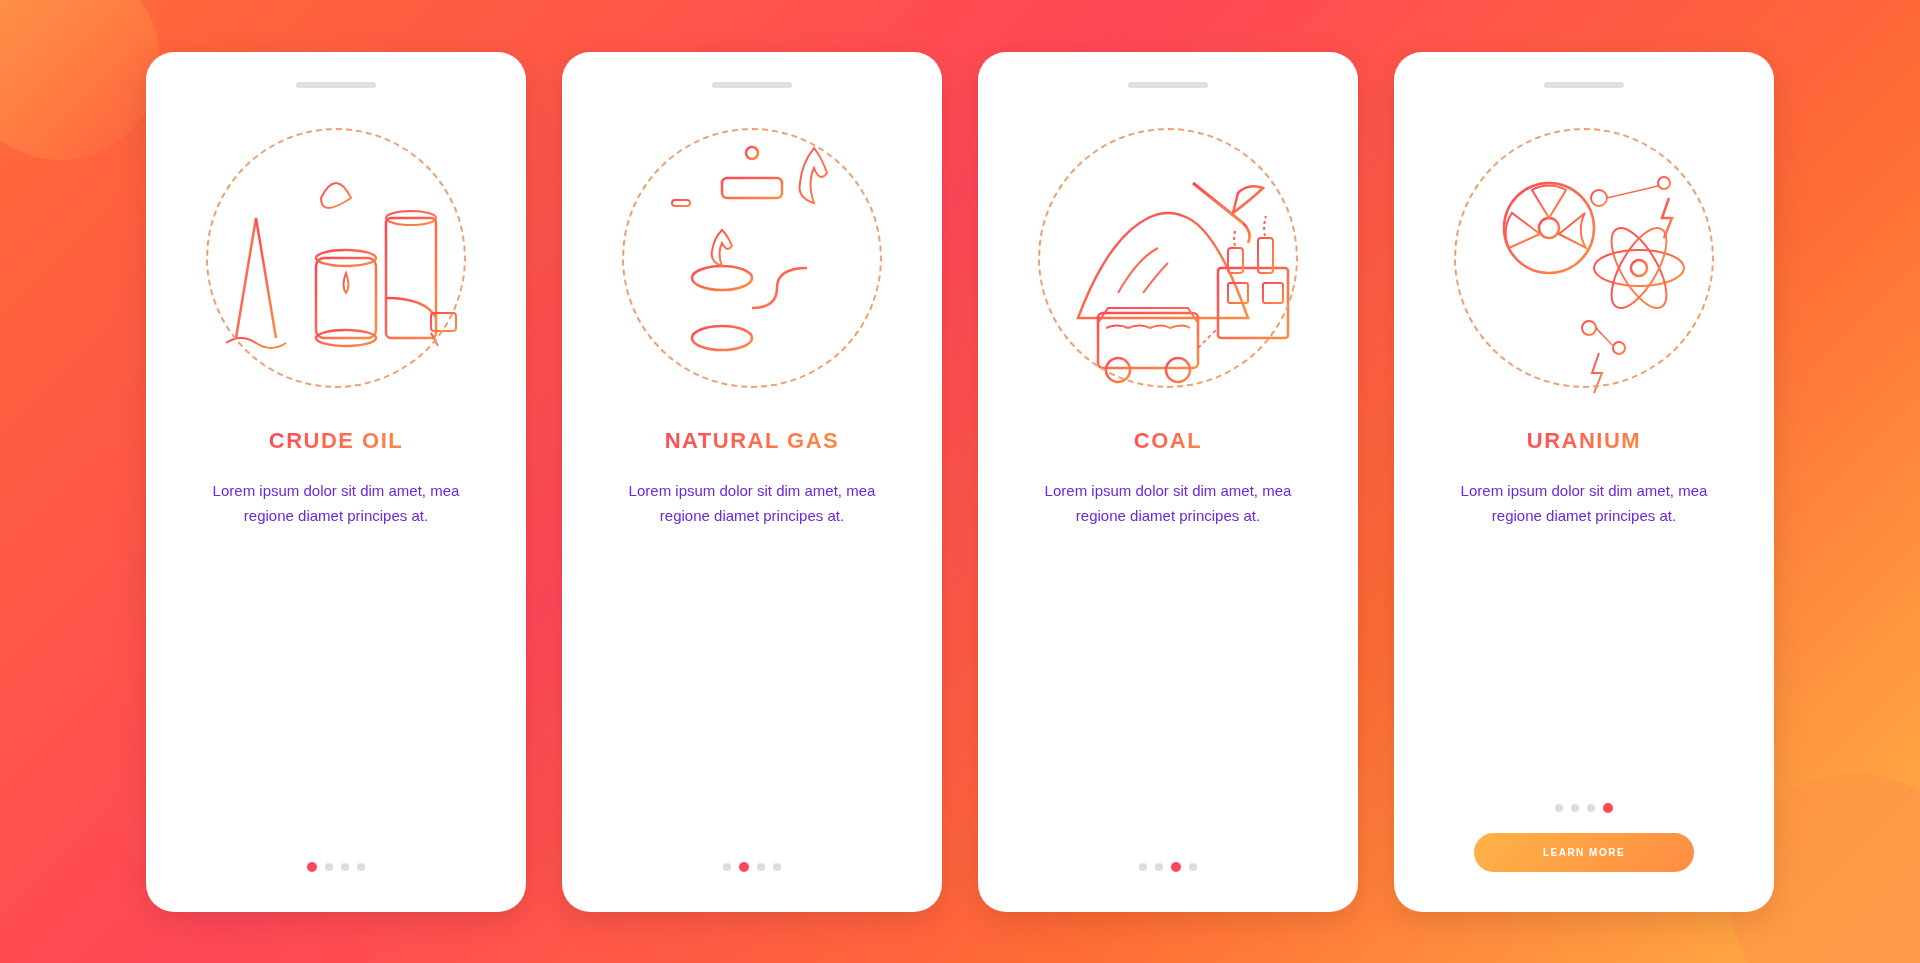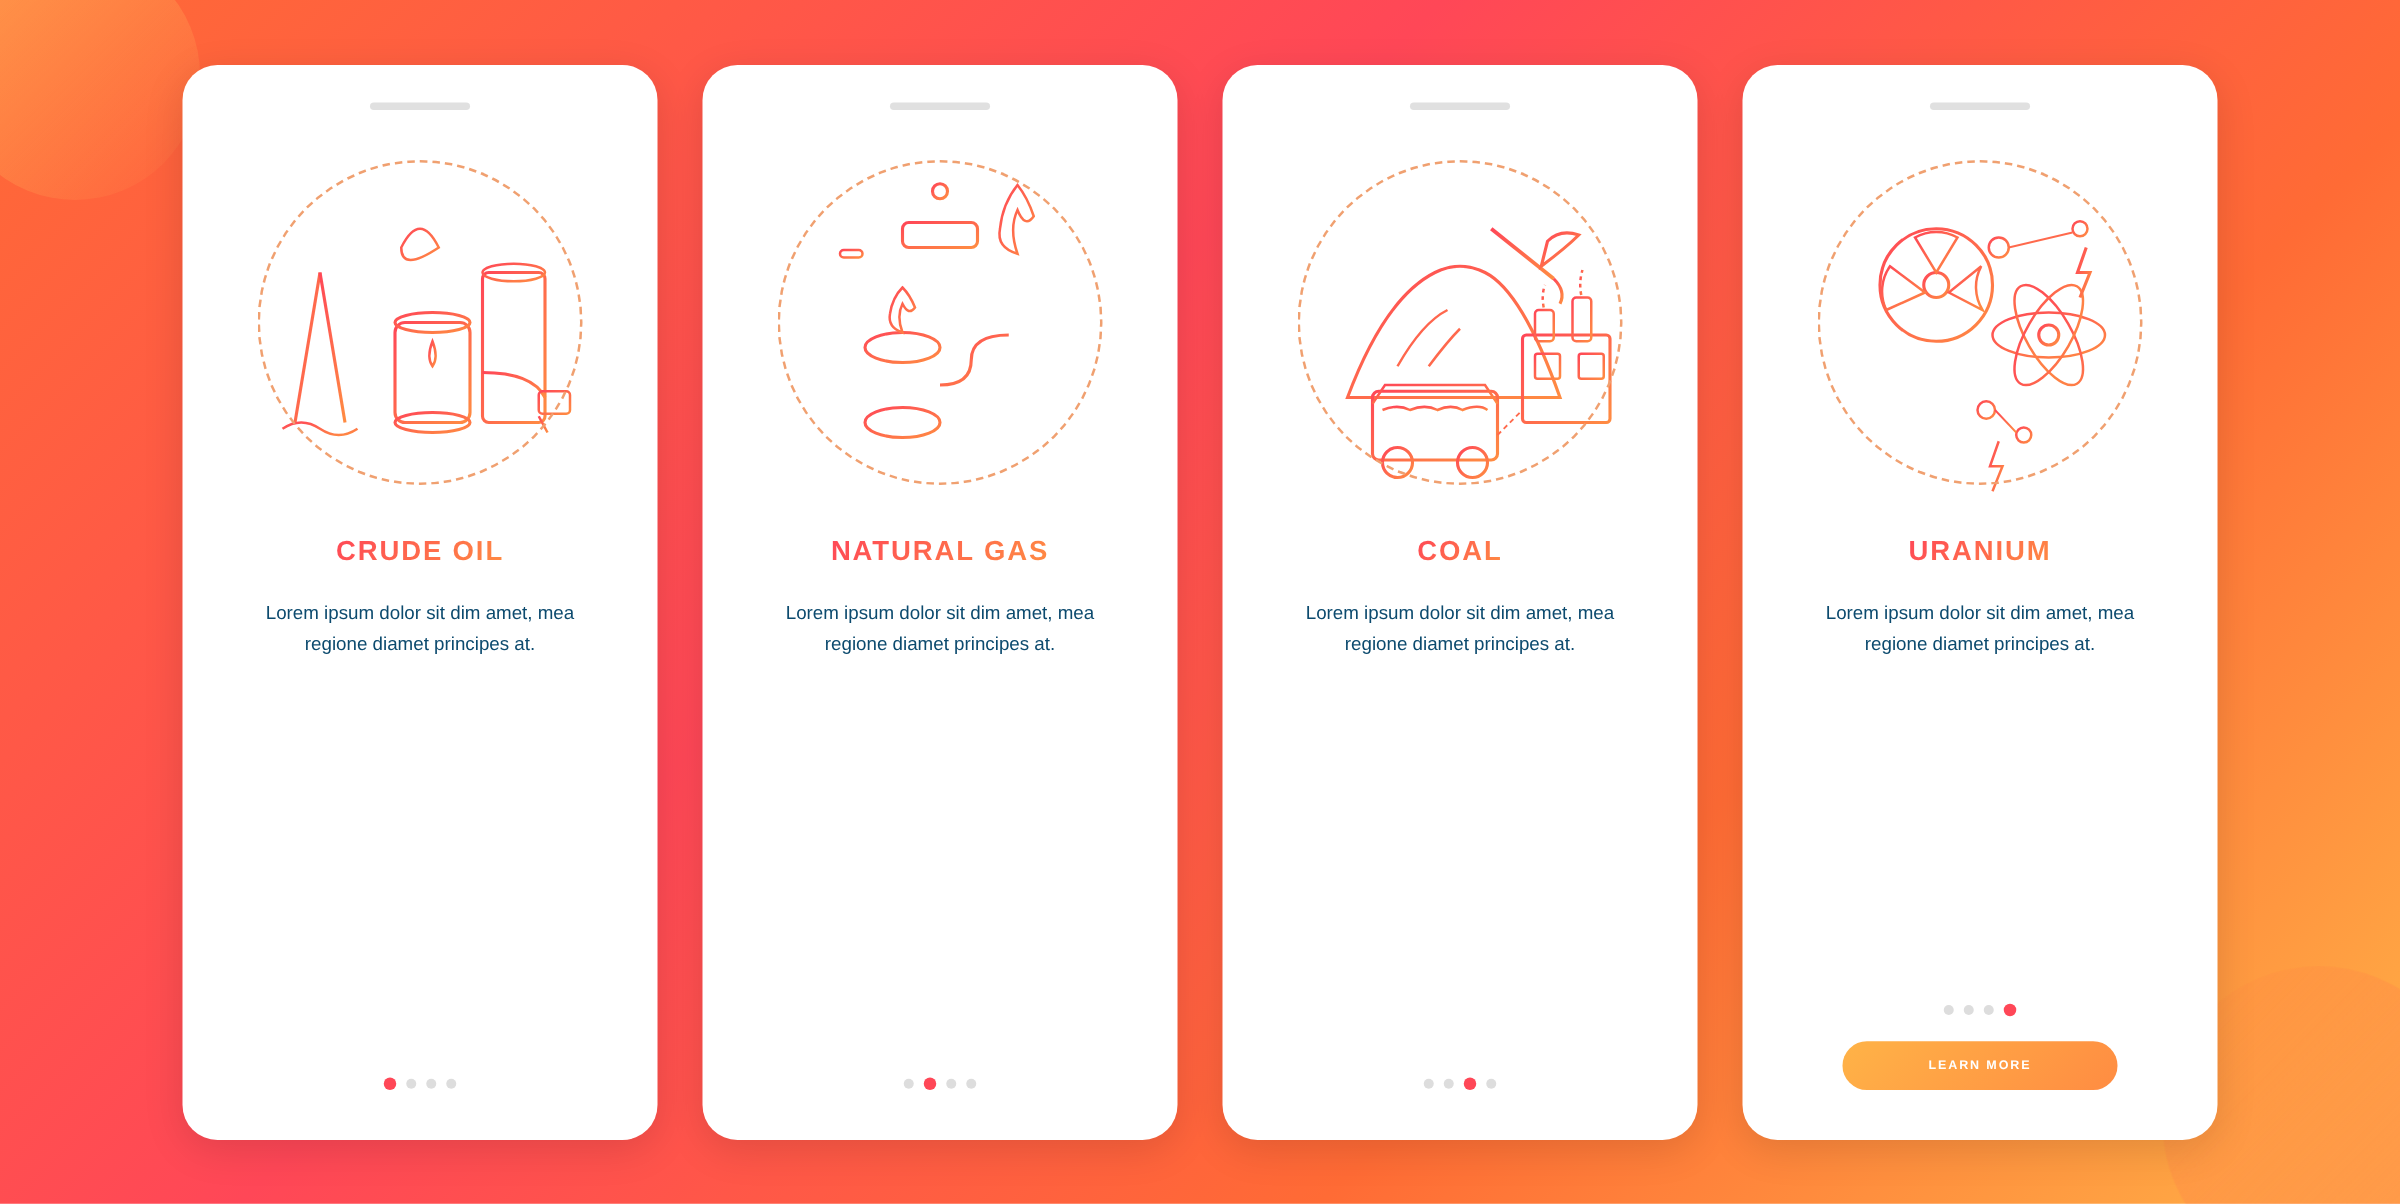--- a/index.html
+++ b/index.html
@@ -72,21 +72,21 @@
       background: linear-gradient(135deg, #ff4757, #ff8c42);
       -webkit-background-clip: text;
       -webkit-text-fill-color: transparent;
       background-clip: text;
       margin-bottom: 24px;
       text-align: center;
     }
 
     .card-text {
       font-size: 15px;
-      color: #0c4a6e;
+      color: #6d28d9;
       text-align: center;
       line-height: 1.7;
       padding: 0 10px;
       flex: 1;
     }
 
     .card-dots {
       display: flex;
       gap: 8px;
       margin-top: 20px;

